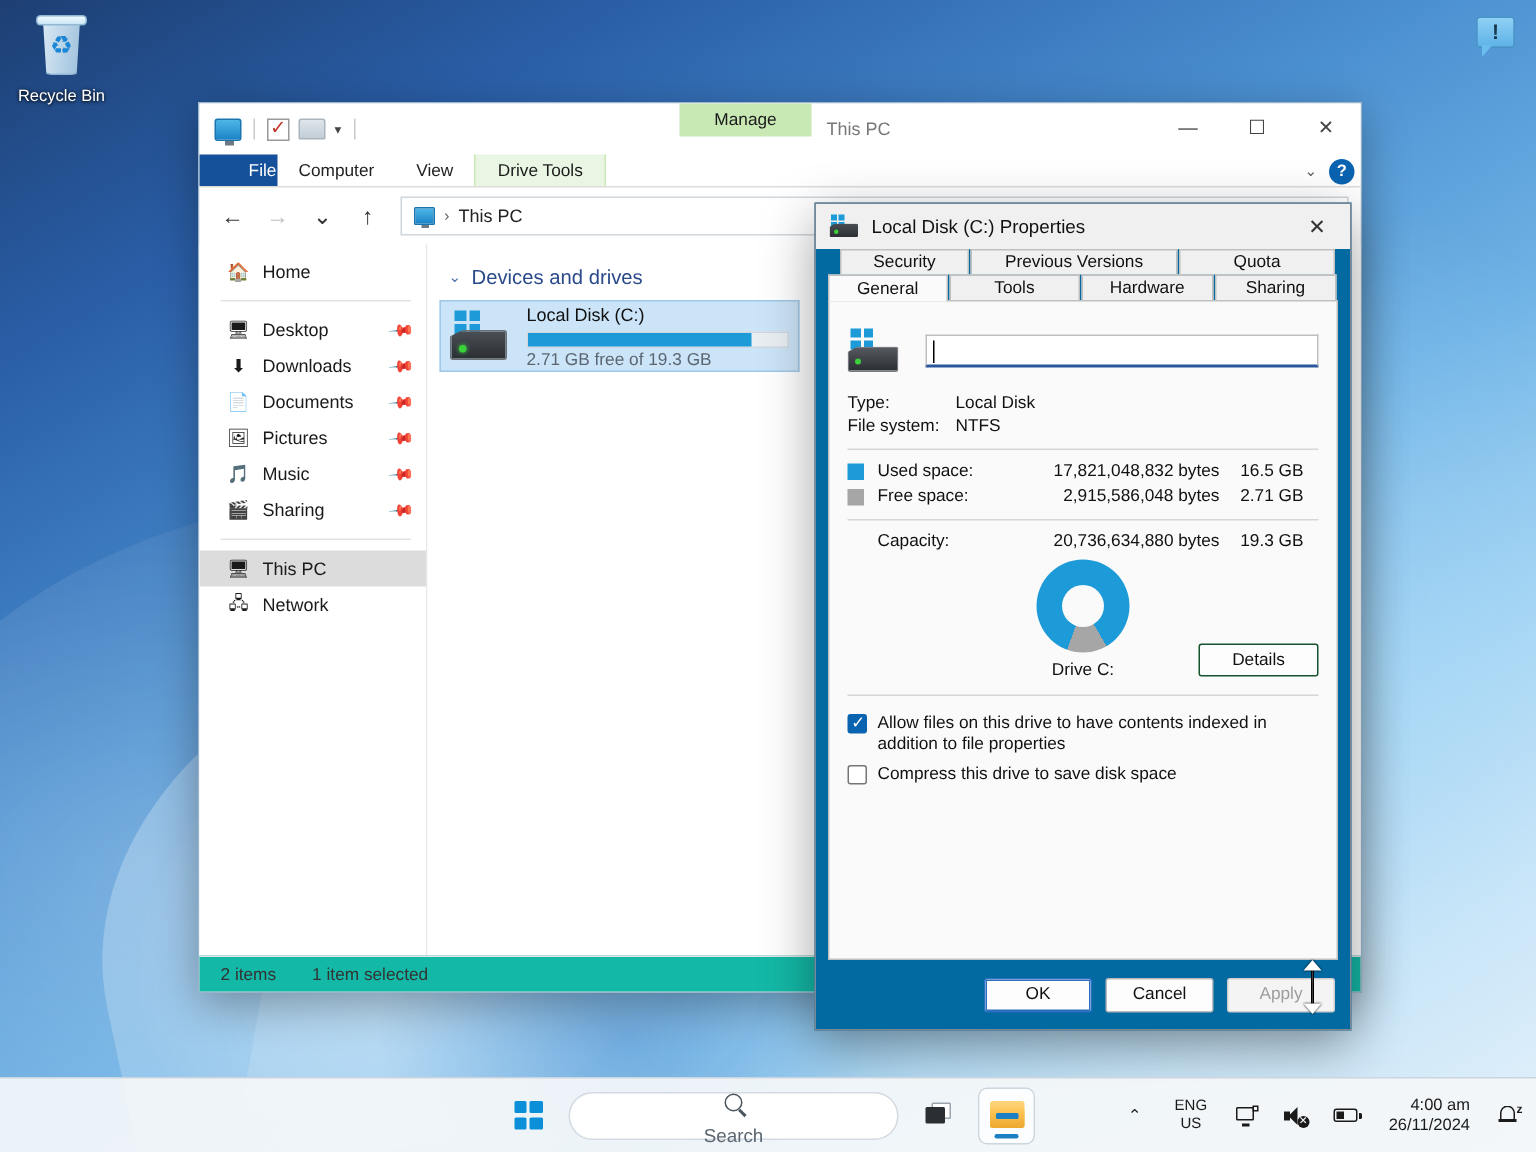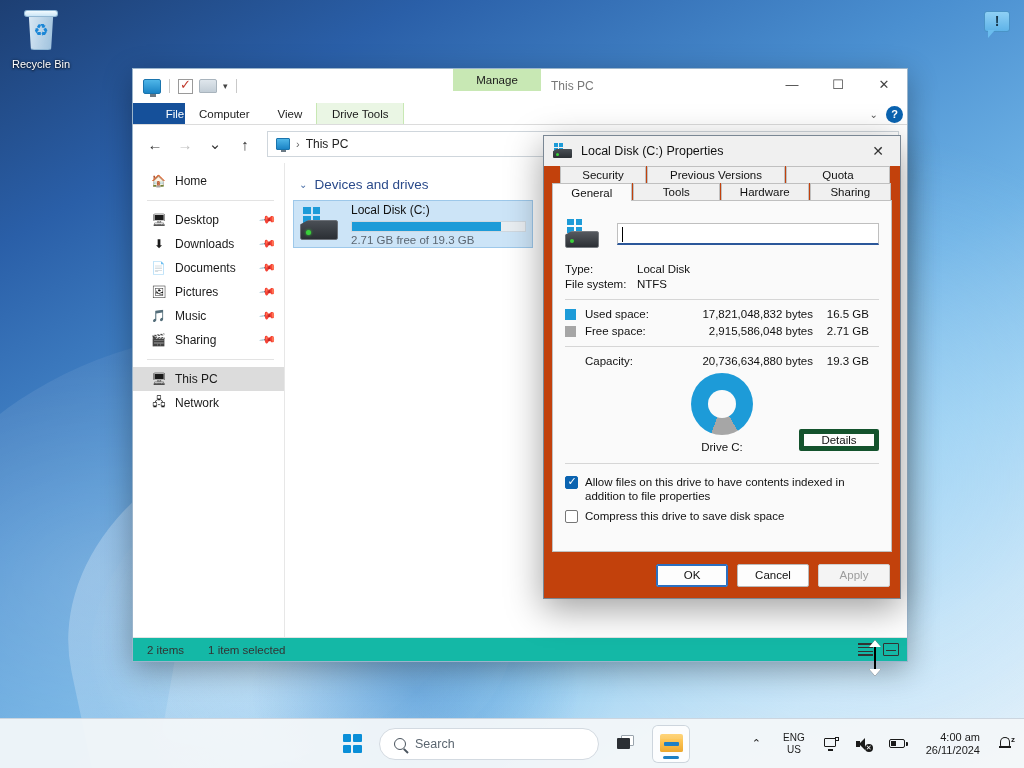--- a/index.html
+++ b/index.html
@@ -120,21 +120,21 @@
   .vw-tiles:after { content:''; position:absolute; left:2px; top:2px; right:2px; bottom:4px; border-bottom:1.6px solid #333; }
 
   
   .resize-cursor { position:absolute; left:868px; top:640px; width:14px; height:36px; z-index:60; }
   .rc-line { position:absolute; left:6px; top:4px; width:2px; height:28px; background:#fff; border-left:1px solid #000; border-right:1px solid #000; }
   .rc-ar { position:absolute; left:1px; width:0; height:0; border-left:6px solid transparent; border-right:6px solid transparent; }
   .rc-up { top:0; border-bottom:7px solid #fff; filter: drop-shadow(0 0 0.6px #000); }
   .rc-dn { bottom:0; border-top:7px solid #fff; filter: drop-shadow(0 0 0.6px #000); }
 
   
-  .props { position:absolute; left:543px; top:135px; width:358px; height:464px; background:#c2410c;
+  .props { position:absolute; left:543px; top:135px; width:358px; height:552px; background:#0369a1;
      border:1px solid #7a8794; box-shadow: 0 10px 34px rgba(0,0,0,.38); display:flex; flex-direction:column; }
   .p-title { height:30px; background:#f0f0f0; display:flex; align-items:center; padding-left:9px; gap:8px; position:relative; }
   .p-ttl-ico { width:20px; height:16px; position:relative; }
   .pti-logo { position:absolute; left:1px; top:0; width:9px; height:8px; display:grid; grid-template-columns:1fr 1fr; grid-template-rows:1fr 1fr; gap:1px; }
   .pti-logo i { background:#1d9bd8; }
   .pti-box { position:absolute; left:0; top:6px; width:19px; height:9px; background:linear-gradient(180deg,#4a4f55,#2b2f34); border-radius:1px;
      clip-path: polygon(0 25%, 18% 0, 100% 0, 100% 100%, 0 100%); }
   .pti-led { position:absolute; left:3px; top:10px; width:3px; height:3px; background:#3ad13a; border-radius:50%; }
   .p-title-text { font-size:12.5px; color:#111; }
   .p-close { position:absolute; right:0; top:0; width:44px; height:30px; display:flex; align-items:center; justify-content:center; font-size:14px; color:#333; }
@@ -170,21 +170,21 @@
   .sp-gb { width:56px; text-align:right; }
   .caprow { display:flex; align-items:center; font-size:11.5px; color:#111; padding-left:20px; }
   .cap-lbl { width:100px; } .cap-bytes { width:128px; text-align:right; } .cap-gb { width:56px; text-align:right; }
 
   .donutwrap { display:flex; flex-direction:column; align-items:center; margin-top:6px; position:relative; }
   .donut-row { display:flex; align-items:flex-end; width:100%; }
   .donut-col { flex:1; display:flex; flex-direction:column; align-items:center; }
   .donut { width:62px; height:62px; border-radius:50%; position:relative; }
   .donut-hole { position:absolute; left:17px; top:17px; width:28px; height:28px; background:#fafafa; border-radius:50%; }
   .drivec { font-size:11.5px; color:#111; margin-top:6px; }
-  .details-btn { width:80px; height:22px; background:#fdfdfd; border:5px solid #14532d; border-radius:2px; font-size:11.5px; color:#111;
+  .details-btn { width:80px; height:22px; background:#fdfdfd; border:1px solid #14532d; border-radius:2px; font-size:11.5px; color:#111;
       display:flex; align-items:center; justify-content:center; position:absolute; right:0; bottom:2px; }
 
   .cbrow { display:flex; align-items:flex-start; gap:7px; font-size:11.5px; color:#111; margin-bottom:6px; }
   .cb { width:13px; height:13px; border:1px solid #767676; background:#fff; flex:0 0 13px; margin-top:1px; border-radius:2px; }
   .cb.on { background:#0a63b0; border-color:#0a63b0; position:relative; }
   .cb.on:after { content:'✓'; position:absolute; left:1.5px; top:-2px; font-size:11px; color:#fff; }
   .cb-text { line-height:14px; }
 
   .p-buttons { height:46px; display:flex; align-items:center; justify-content:flex-end; gap:9px; padding-right:10px; }
   .pbtn { width:72px; height:23px; border:1px solid #b9b9b9; background:#fdfdfd; border-radius:2px; font-size:11.5px; color:#111;
@@ -193,21 +193,21 @@
   .pbtn.disabled { color:#9d9d9d; background:#f4f4f4; border-color:#cfcfcf; }
 
   
   .taskbar { position:absolute; left:0; bottom:0; width:1024px; height:50px; background:rgba(243,246,249,.94);
      border-top:1px solid rgba(200,210,220,.9); display:flex; align-items:center; }
   .tb-center { position:absolute; left:50%; transform:translateX(-50%); display:flex; align-items:center; gap:10px; }
   .tb-start { width:34px; height:34px; display:flex; align-items:center; justify-content:center; border-radius:5px; }
   .start-logo { width:19px; height:19px; display:grid; grid-template-columns:1fr 1fr; grid-template-rows:1fr 1fr; gap:2.5px; }
   .start-logo i { background:#0a8fd8; border-radius:1px; }
   .tb-search { width:220px; height:32px; border-radius:16px; background:#fff; border:1px solid #d3dae1;
-     display:flex; align-items:center; gap:9px; padding:0 14px; font-size:12.5px; color:#5b6670; }
+     display:flex; align-items:center; gap:9px; padding:0 14px; font-size:12.5px; color:#5b6670;flex-direction:column; }
   .mag { width:12px; height:12px; border:1.7px solid #4a545e; border-radius:50%; position:relative; flex:0 0 12px; }
   .mag:after { content:''; position:absolute; right:-4px; bottom:-3px; width:6px; height:1.7px; background:#4a545e; transform:rotate(45deg); }
   .tb-task { width:34px; height:34px; display:flex; align-items:center; justify-content:center; border-radius:5px; position:relative; }
   .tv-back { position:absolute; left:12px; top:8px; width:13px; height:11px; background:#fff; border:1px solid #9aa4ad; border-radius:1px; }
   .tv-front { position:absolute; left:8px; top:11px; width:13px; height:11px; background:#2b2f34; border-radius:1px; }
   .tb-app { width:36px; height:36px; display:flex; align-items:center; justify-content:center; border-radius:5px; position:relative; background:rgba(255,255,255,.75); box-shadow:0 0 0 1px rgba(190,200,210,.7); }
   .fe-ico { width:23px; height:19px; position:relative; }
   .fe-back { position:absolute; left:0; top:0; width:23px; height:18px; background:linear-gradient(180deg,#ffd47a,#f0b63f); border-radius:2px; }
   .fe-front { position:absolute; left:0; top:5px; width:23px; height:13px; background:linear-gradient(180deg,#ffc85c,#eda82e); border-radius:2px; }
   .fe-strip { position:absolute; left:4px; top:8px; width:15px; height:4px; background:#1d7fc4; border-radius:1px; }

